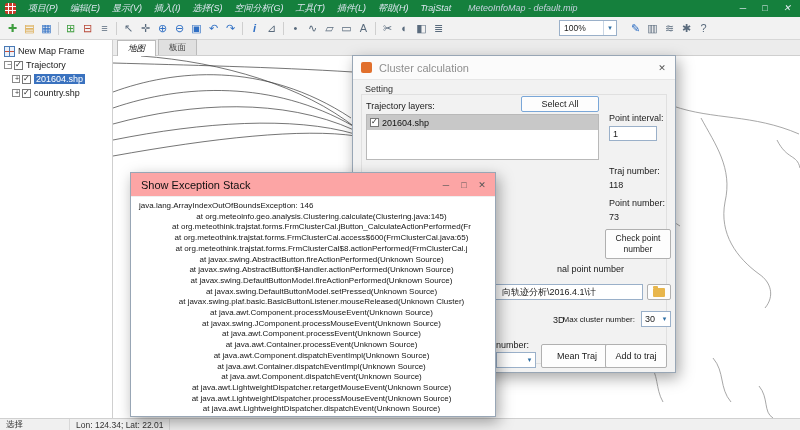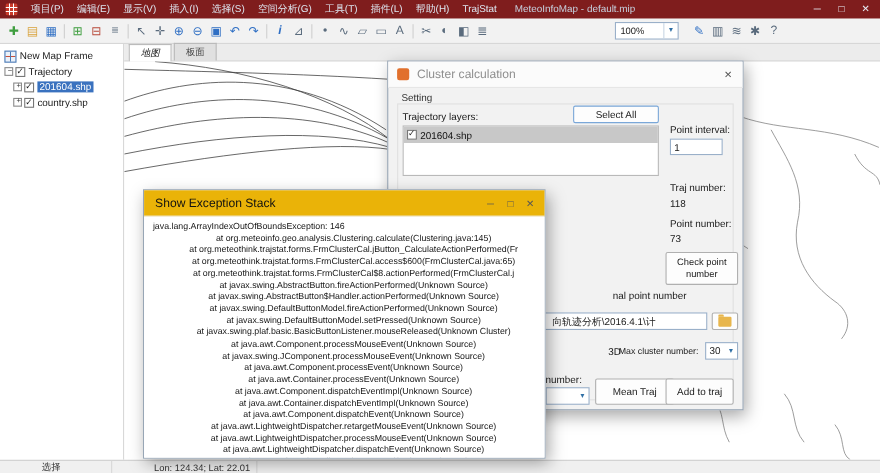--- a/index.html
+++ b/index.html
@@ -1,20 +1,20 @@
 <!DOCTYPE html>
 <html><head>
 <meta charset="utf-8">
 <style>
   * { box-sizing: border-box; margin: 0; padding: 0; }
   body { font-family: "Liberation Sans", sans-serif; background:#888; }
   #root { position:relative; width:800px; height:430px; background:#fff; overflow:hidden; font-family:"Liberation Sans",sans-serif; }
 
   
-  .menubar { position:absolute; left:0; top:0; width:800px; height:17px; background:#7f1d1d; display:flex; align-items:center; color:#dde6f0; }
+  .menubar { position:absolute; left:0; top:0; width:800px; height:17px; background:#15803d; display:flex; align-items:center; color:#dde6f0;font-style:italic; }
   .app-logo { width:11px; height:11px; margin:0 6px 0 5px; background:#c83a2a; border-radius:2px;
     background-image:linear-gradient(to right, transparent 3px, #fff 3px 4px, transparent 4px, transparent 7px, #fff 7px 8px, transparent 8px),
                      linear-gradient(to bottom, transparent 3px, #fff 3px 4px, transparent 4px, transparent 7px, #fff 7px 8px, transparent 8px); }
   .menu-item { font-size:9px; padding:0 6px; line-height:17px; cursor:default; white-space:nowrap; }
   .win-title { position:absolute; left:468px; top:0; line-height:17px; font-size:9px; color:#c7d2e0; white-space:nowrap; }
   .win-controls { position:absolute; right:2px; top:0; display:flex; }
   .win-btn { width:22px; text-align:center; line-height:17px; font-size:9px; color:#e6ecf4; cursor:default; }
 
   
   .toolbar { position:absolute; left:0; top:17px; width:800px; height:23px; background:#f2f2f2; border-bottom:1px solid #d7d7d7; display:flex; align-items:center; padding-left:4px; }
@@ -43,21 +43,21 @@
   .tree-label.sel { background:#3a72bf; color:#fff; padding:0 2px; }
 
   
   .tabstrip { position:absolute; left:113px; top:40px; width:687px; height:16px; background:#ececec; border-bottom:1px solid #cfcfcf; display:flex; align-items:flex-end; padding-left:4px; }
   .tab { font-size:8.5px; padding:2px 10px 1px; border:1px solid #bbb; border-bottom:none; margin-right:2px; color:#444; background:#e0e0e0; cursor:default; }
   .tab.active { background:#fff; color:#111; position:relative; top:1px;font-style:italic; }
   .map { position:absolute; left:113px; top:56px; width:687px; height:362px; background:#fff; }
 
   
   .statusbar { position:absolute; left:0; top:418px; width:800px; height:12px; background:#f0f0f0; border-top:1px solid #d0d0d0; display:flex; align-items:center; font-size:8.5px; color:#333; }
-  .status-cell { padding:0 6px; height:100%; display:flex; align-items:center; border-right:1px solid #d8d8d8; white-space:nowrap;margin-left:32px; }
+  .status-cell { padding:0 6px; height:100%; display:flex; align-items:center; border-right:1px solid #d8d8d8; white-space:nowrap; }
   .status-cell.mode { width:70px; }
 
   
   .dialog { position:absolute; background:#f2f2f2; border:1px solid #98a6b5; box-shadow:3px 5px 14px rgba(0,0,0,.35); }
   .dlg-title { height:24px; display:flex; align-items:center; background:#fbfbfb; border-bottom:1px solid #e6e6e6; }
   .dlg-title .t { font-size:11px; white-space:nowrap; }
   .dlg-icon { width:11px; height:11px; border-radius:2px; background:#e1702d; margin:0 7px 0 8px; flex:0 0 auto; }
   .dlg-btn { width:18px; text-align:center; font-size:9px; color:#555; cursor:default; }
   .btn { position:absolute; display:flex; align-items:center; justify-content:center; background:#fdfdfd; border:1px solid #b0b0b0; border-radius:2px; font-size:9px; color:#1a1a1a; cursor:default; text-align:center; }
   .input { position:absolute; background:#fff; border:1px solid #9ab0c9; font-size:9px; color:#1a1a1a; display:flex; align-items:center; padding:0 3px; overflow:hidden; white-space:nowrap; }
@@ -72,21 +72,21 @@
   .cluster .close { margin-left:auto; margin-right:4px; }
   .grp { position:absolute; left:8px; top:38px; right:8px; bottom:8px; border:1px solid #e0e0e0; }
   .layer-list { position:absolute; left:13px; top:58px; width:233px; height:46px; background:#fff; border:1px solid #b9b9b9; }
   .lrow { height:15px; display:flex; align-items:center; padding:0 3px; background:#c8c8c8; font-size:9px; color:#111; }
   .check-btn { white-space:normal; line-height:1.25; font-size:8.5px; padding:1px; }
   .folder-icon { width:12px; height:9px; background:#e8b64c; border-radius:1px; position:relative; }
   .folder-icon::before { content:""; position:absolute; top:-2px; left:0; width:5px; height:2px; background:#e8b64c; border-radius:1px 1px 0 0; }
 
   
   .exception { left:130px; top:172px; width:366px; height:245px; background:#fff; z-index:40; }
-  .exception .dlg-title { background:#eab308; border-bottom:1px solid #efefef; }
+  .exception .dlg-title { background:#fca5a5; border-bottom:1px solid #efefef; }
   .exception .dlg-title .t { color:#111; margin-left:10px; }
   .exception .dlg-controls { margin-left:auto; display:flex; margin-right:4px; }
   .stack-body { position:absolute; left:0; top:24px; right:0; bottom:0; overflow:hidden; padding:4px 4px 0 8px; background:#fff; }
   .stk { font-size:8px; line-height:10.7px; white-space:nowrap; color:#151515; }
   .stk.ind { padding-left:13px;text-align:center; }
 
   svg path { fill:none; }
   .traj { stroke:#3a3a3a; stroke-width:.7; }
   .coast { stroke:#909090; stroke-width:.8; }
 </style>

